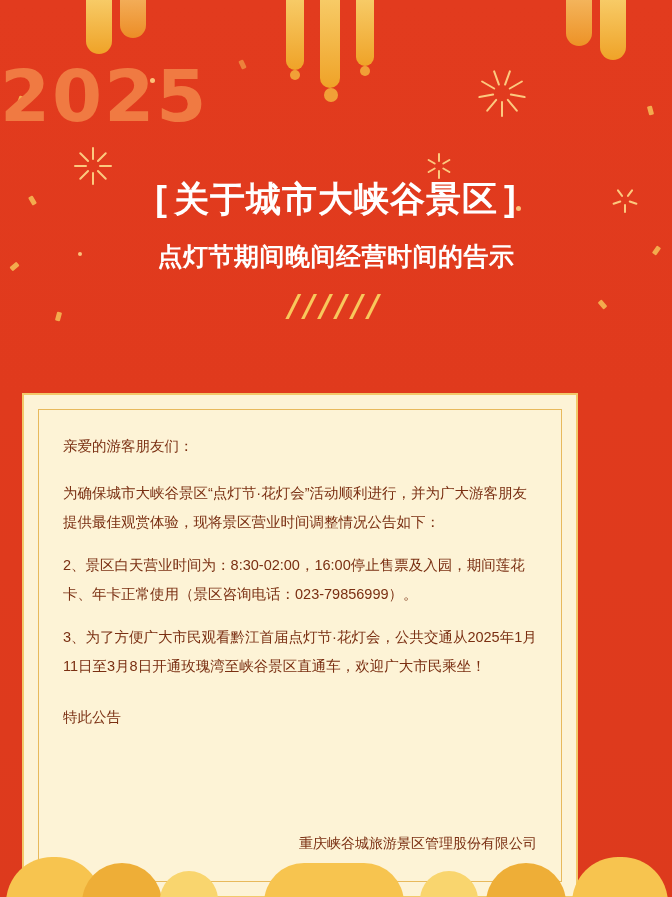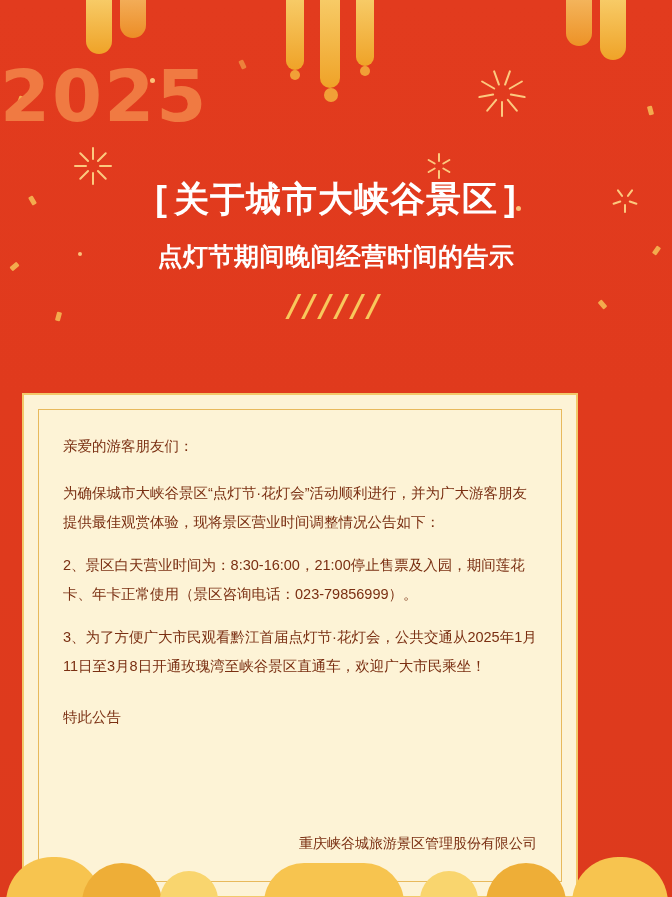--- a/index.html
+++ b/index.html
@@ -286,21 +286,21 @@
 
   <div class="card-outer">
     <div class="card-inner">
 
       <p class="body-text first">亲爱的游客朋友们：</p>
 
       <p class="body-text">为确保城市大峡谷景区“点灯节·花灯会”活动顺利进行，并为广大游客朋友提供最佳观赏体验，现将景区营业时间调整情况公告如下：</p>
 
 
       <p class="body-text">
-        <span>2、</span><span>景区白天营业时间为：8:30-16:00，21:00停止售票及入园，期间莲花卡、年卡正常使用（景区咨询电话：023-79856999）。</span>
+        <span>2、</span><span>景区白天营业时间为：8:30-02:00，16:00停止售票及入园，期间莲花卡、年卡正常使用（景区咨询电话：023-79856999）。</span>
       </p>
 
       <p class="body-text">
         <span>3、</span><span>为了方便广大市民观看黔江首届点灯节·花灯会，公共交通从2025年1月11日至3月8日开通玫瑰湾至峡谷景区直通车，欢迎广大市民乘坐！</span>
       </p>
 
       <p class="body-text notice-end">特此公告</p>
 
       <div class="signature">
         <div>重庆峡谷城旅游景区管理股份有限公司</div>

